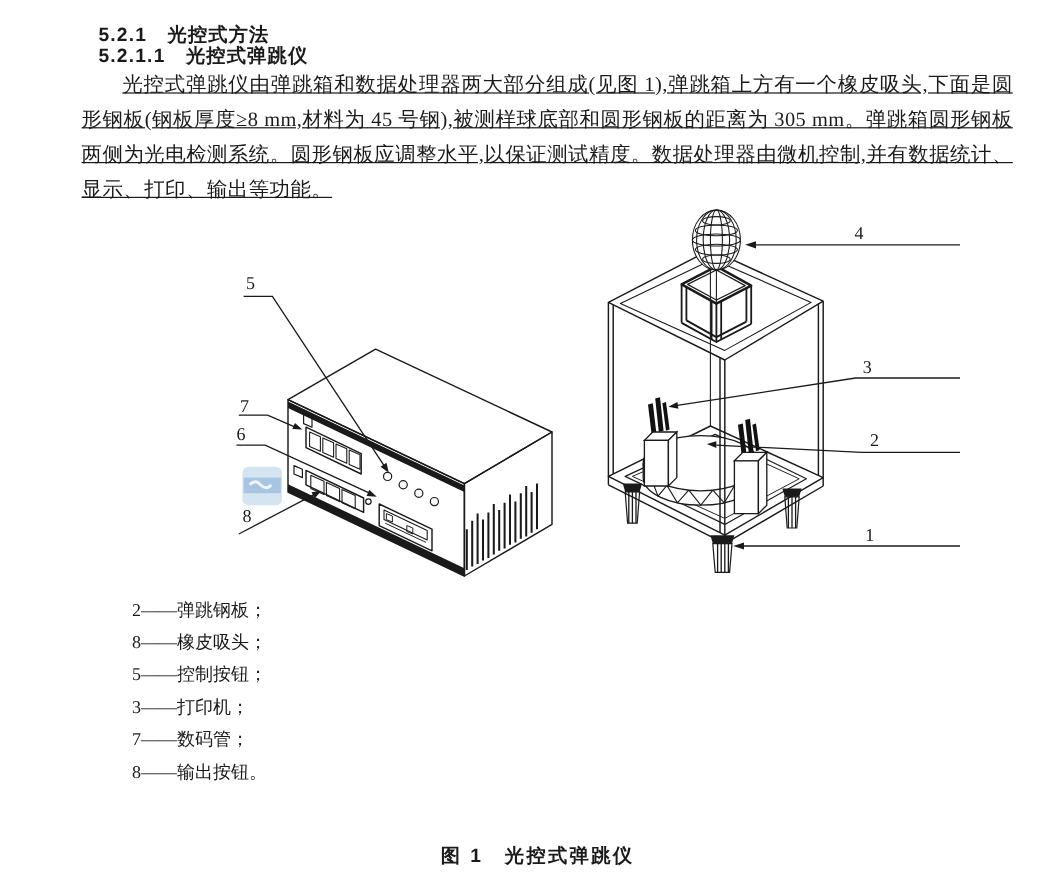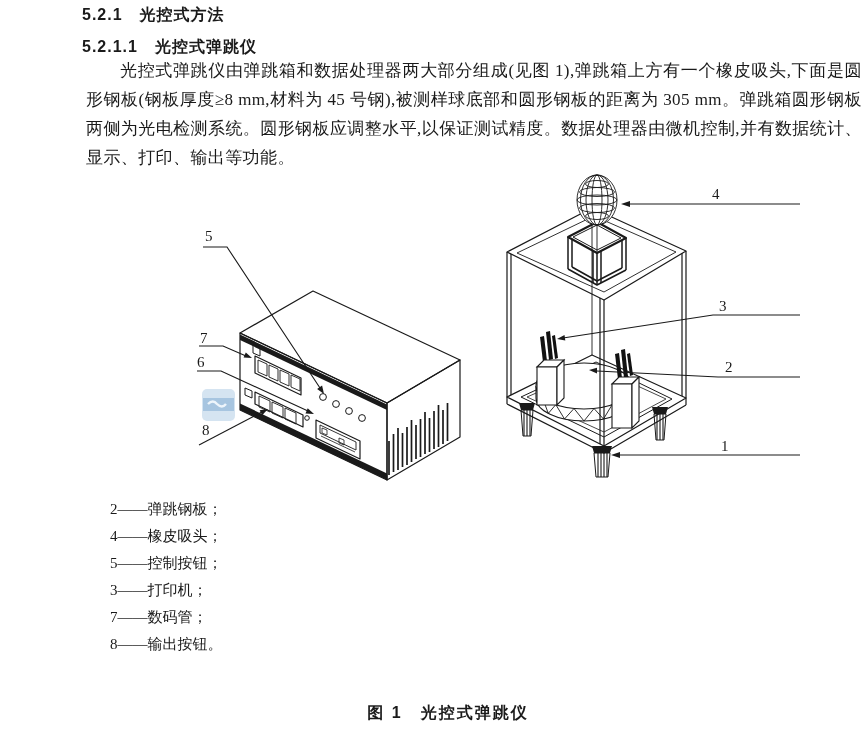--- a/index.html
+++ b/index.html
@@ -6,26 +6,27 @@
   .page{
     position:relative;width:868px;height:741px;background:#ffffff;
     overflow:hidden;color:#1a1a1a;
     font-family:"Liberation Serif","DejaVu Serif",serif;
   }
   .heading{
     position:absolute;left:82px;
     font-family:"Liberation Sans","DejaVu Sans",sans-serif;
     font-weight:700;font-size:16px;letter-spacing:1px;white-space:nowrap;
   }
-  .heading-1{top:5px;}
+  .heading-1{top:19px;}
   .heading-2{top:37px;}
   .body-text{
-    position:absolute;left:86px;top:56px;width:776px;margin:0;
+    position:absolute;left:68px;top:56px;width:776px;margin:0;
     font-size:17px;line-height:29px;text-align:justify;text-indent:2em;
     letter-spacing:0.4px;
+    text-decoration:underline;
   }
   .figure-svg{position:absolute;left:0;top:0;width:868px;height:741px;}
   .legend{position:absolute;left:110px;top:496px;font-size:15px;}
   .legend-item{height:27px;line-height:27px;white-space:nowrap;}
   .caption{
     position:absolute;left:0;right:0;top:703px;text-align:center;padding-left:28px;
     font-family:"Liberation Sans","DejaVu Sans",sans-serif;
     font-weight:700;font-size:16px;letter-spacing:2px;
   }
   .callout-num{font-family:"Liberation Serif","DejaVu Serif",serif;font-size:15px;fill:#1a1a1a;}
@@ -202,21 +203,21 @@
       <polygon points="611,455 620,452 620,458"></polygon>
     </g>
     <text class="callout-num" x="712" y="199">4</text>
     <text class="callout-num" x="719" y="311">3</text>
     <text class="callout-num" x="725" y="372">2</text>
     <text class="callout-num" x="721" y="451">1</text>
   </svg>
 
   <div class="legend">
     <div class="legend-item">2——弹跳钢板；</div>
-    <div class="legend-item">4——橡皮吸头；</div>
+    <div class="legend-item">8——橡皮吸头；</div>
     <div class="legend-item">5——控制按钮；</div>
     <div class="legend-item">3——打印机；</div>
     <div class="legend-item">7——数码管；</div>
     <div class="legend-item">8——输出按钮。</div>
   </div>
 
   <div class="caption">图 1　光控式弹跳仪</div>
 
 </div>
 

